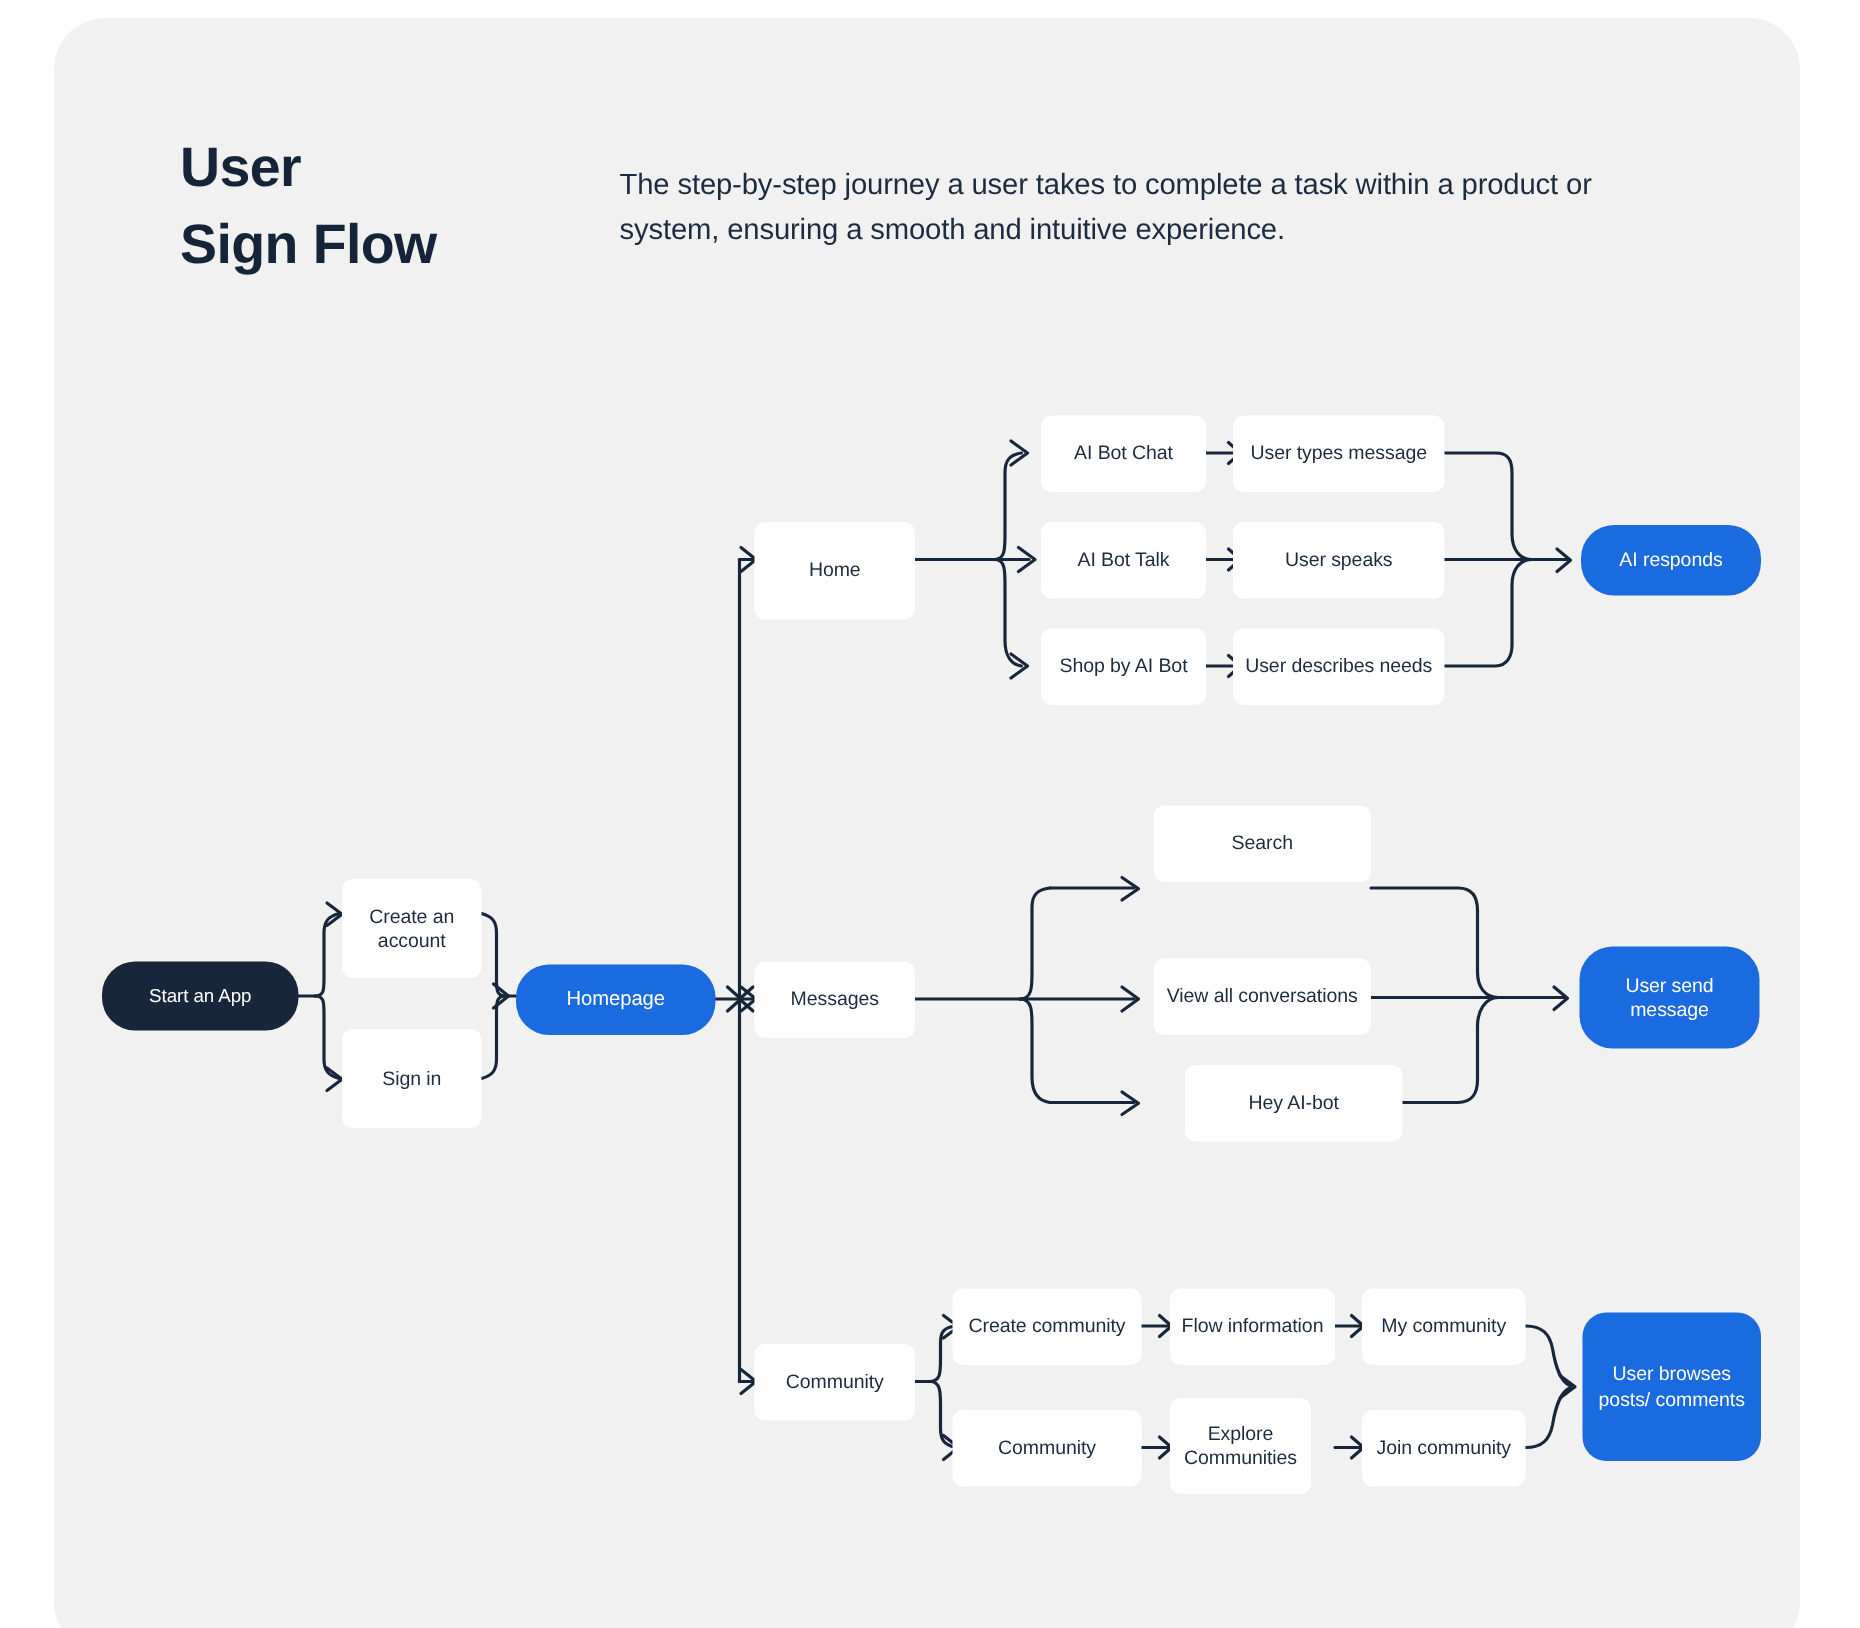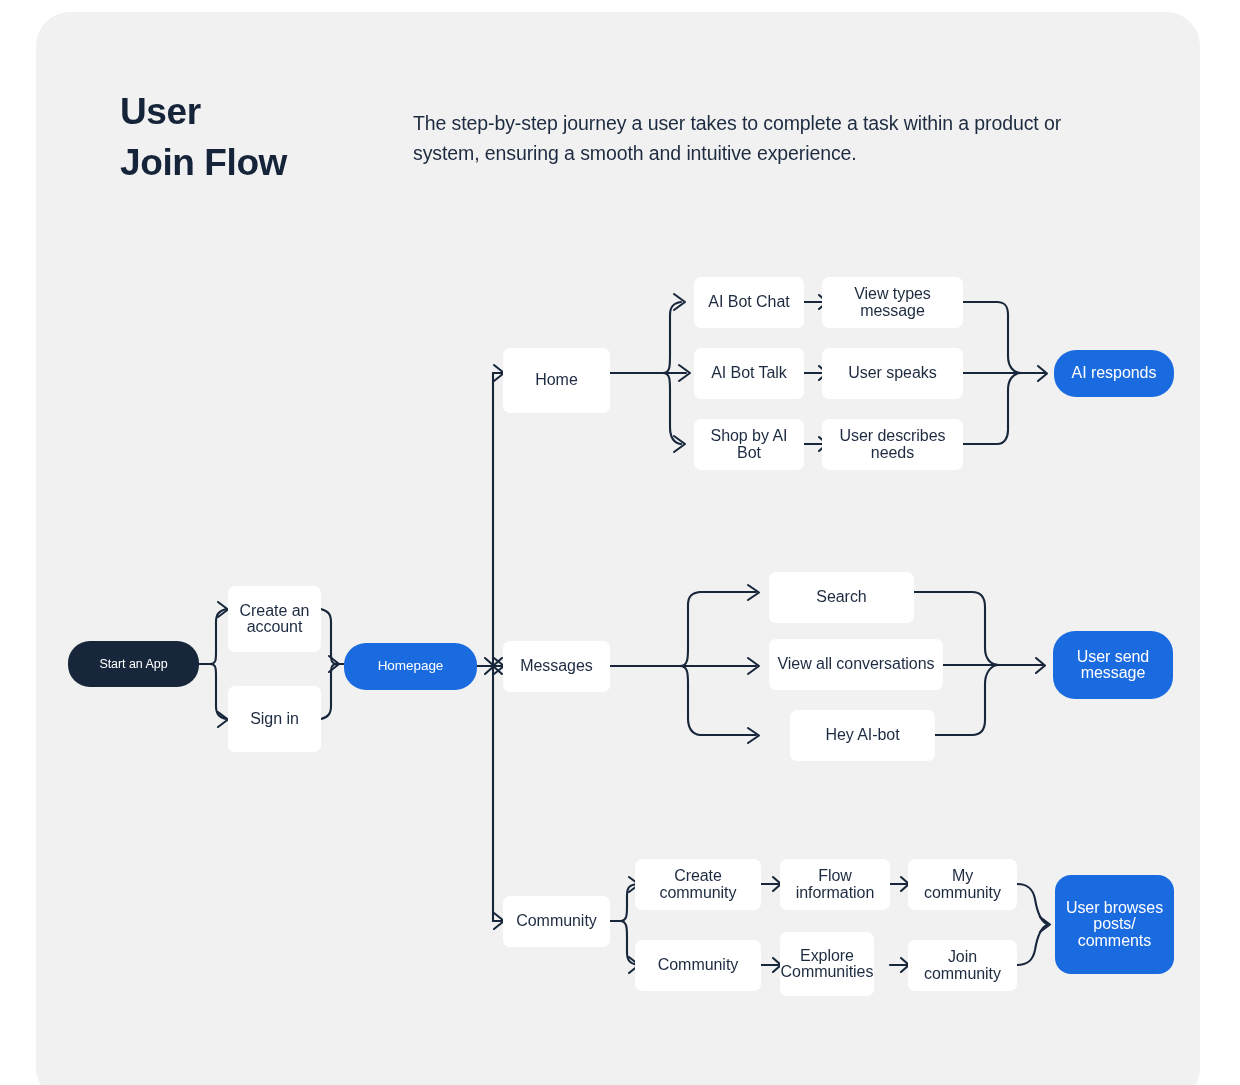--- a/index.html
+++ b/index.html
@@ -29,21 +29,21 @@
     position:absolute;left:413px;top:108px;width:690px;
     font-size:19.5px;line-height:30px;font-weight:400;
     letter-spacing:-0.1px;color:#1d2b40;
   }
 
   
   .node{
     position:absolute;
     display:flex;align-items:center;justify-content:center;
     text-align:center;
-    font-size:16px;line-height:16.5px;
+    font-size:13px;line-height:16.5px;
     letter-spacing:-0.05px;
     color:#1d2b40;
     box-sizing:border-box;
     padding:2px 6px;
   }
   .node.plain{
     background:#ffffff;
     border-radius:7px;
   }
   .node.dark{
@@ -68,21 +68,21 @@
   .ar{fill:none;stroke:#17263a;stroke-width:2.1;stroke-linecap:round;stroke-linejoin:round;}
 </style>
 </head>
 <body>
 
 <div id="canvas"></div>
 
 <div id="stage">
 
   <div class="title">User
-Join Flow</div>
+Sign Flow</div>
   <div class="subtitle">The step-by-step journey a user takes to complete a task within a product or system, ensuring a smooth and intuitive experience.</div>
 
   <svg id="wires" viewBox="0 0 1240 1085">
 
     <path d="M199 664 H210"></path>
     <path d="M210 664 C216 664 216 660 216 652 V622 C216 614 219 611 226 609"></path>
     <path d="M210 664 C216 664 216 668 216 676 V706 C216 714 219 717 226 719"></path>
     <polyline class="ar" points="218,602 228,609.5 218,617"></polyline>
     <polyline class="ar" points="218,712 228,719.5 218,727"></polyline>
 
@@ -169,34 +169,34 @@
   <div class="node dark" style="left:68px;top:641px;width:131px;height:46px;">Start an App</div>
 
   <div class="node plain" style="left:228px;top:586px;width:93px;height:66px;">Create an account</div>
   <div class="node plain" style="left:228px;top:686px;width:93px;height:66px;">Sign in</div>
 
   <div class="node blue accent-lg" style="left:344px;top:643px;width:133px;height:47px;">Homepage</div>
 
   <div class="node plain" style="left:503px;top:348px;width:107px;height:65px;">Home</div>
 
   <div class="node plain" style="left:694px;top:277px;width:110px;height:51px;">AI Bot Chat</div>
-  <div class="node plain" style="left:822px;top:277px;width:141px;height:51px;">View types message</div>
+  <div class="node plain" style="left:822px;top:277px;width:141px;height:51px;">User types message</div>
 
   <div class="node plain" style="left:694px;top:348px;width:110px;height:51px;">AI Bot Talk</div>
   <div class="node plain" style="left:822px;top:348px;width:141px;height:51px;">User speaks</div>
 
   <div class="node plain" style="left:694px;top:419px;width:110px;height:51px;">Shop by AI Bot</div>
   <div class="node plain" style="left:822px;top:419px;width:141px;height:51px;">User describes needs</div>
 
   <div class="node blue" style="left:1054px;top:350px;width:120px;height:47px;">AI responds</div>
 
   <div class="node plain" style="left:503px;top:641px;width:107px;height:51px;">Messages</div>
 
-  <div class="node plain" style="left:769px;top:572px;width:145px;height:51px;">Search</div>
-  <div class="node plain" style="left:769px;top:639px;width:174px;height:51px;">View all conversations</div>
+  <div class="node plain" style="left:769px;top:537px;width:145px;height:51px;">Search</div>
+  <div class="node plain" style="left:769px;top:639px;width:145px;height:51px;">View all conversations</div>
   <div class="node plain" style="left:769px;top:710px;width:145px;height:51px;margin-left:21px;">Hey AI-bot</div>
 
   <div class="node blue" style="left:1053px;top:631px;width:120px;height:68px;">User send message</div>
 
   <div class="node plain" style="left:503px;top:896px;width:107px;height:51px;">Community</div>
 
   <div class="node plain" style="left:635px;top:859px;width:126px;height:51px;">Create community</div>
   <div class="node plain" style="left:780px;top:859px;width:110px;height:51px;">Flow information</div>
   <div class="node plain" style="left:908px;top:859px;width:109px;height:51px;text-align:center;">My community</div>
 

